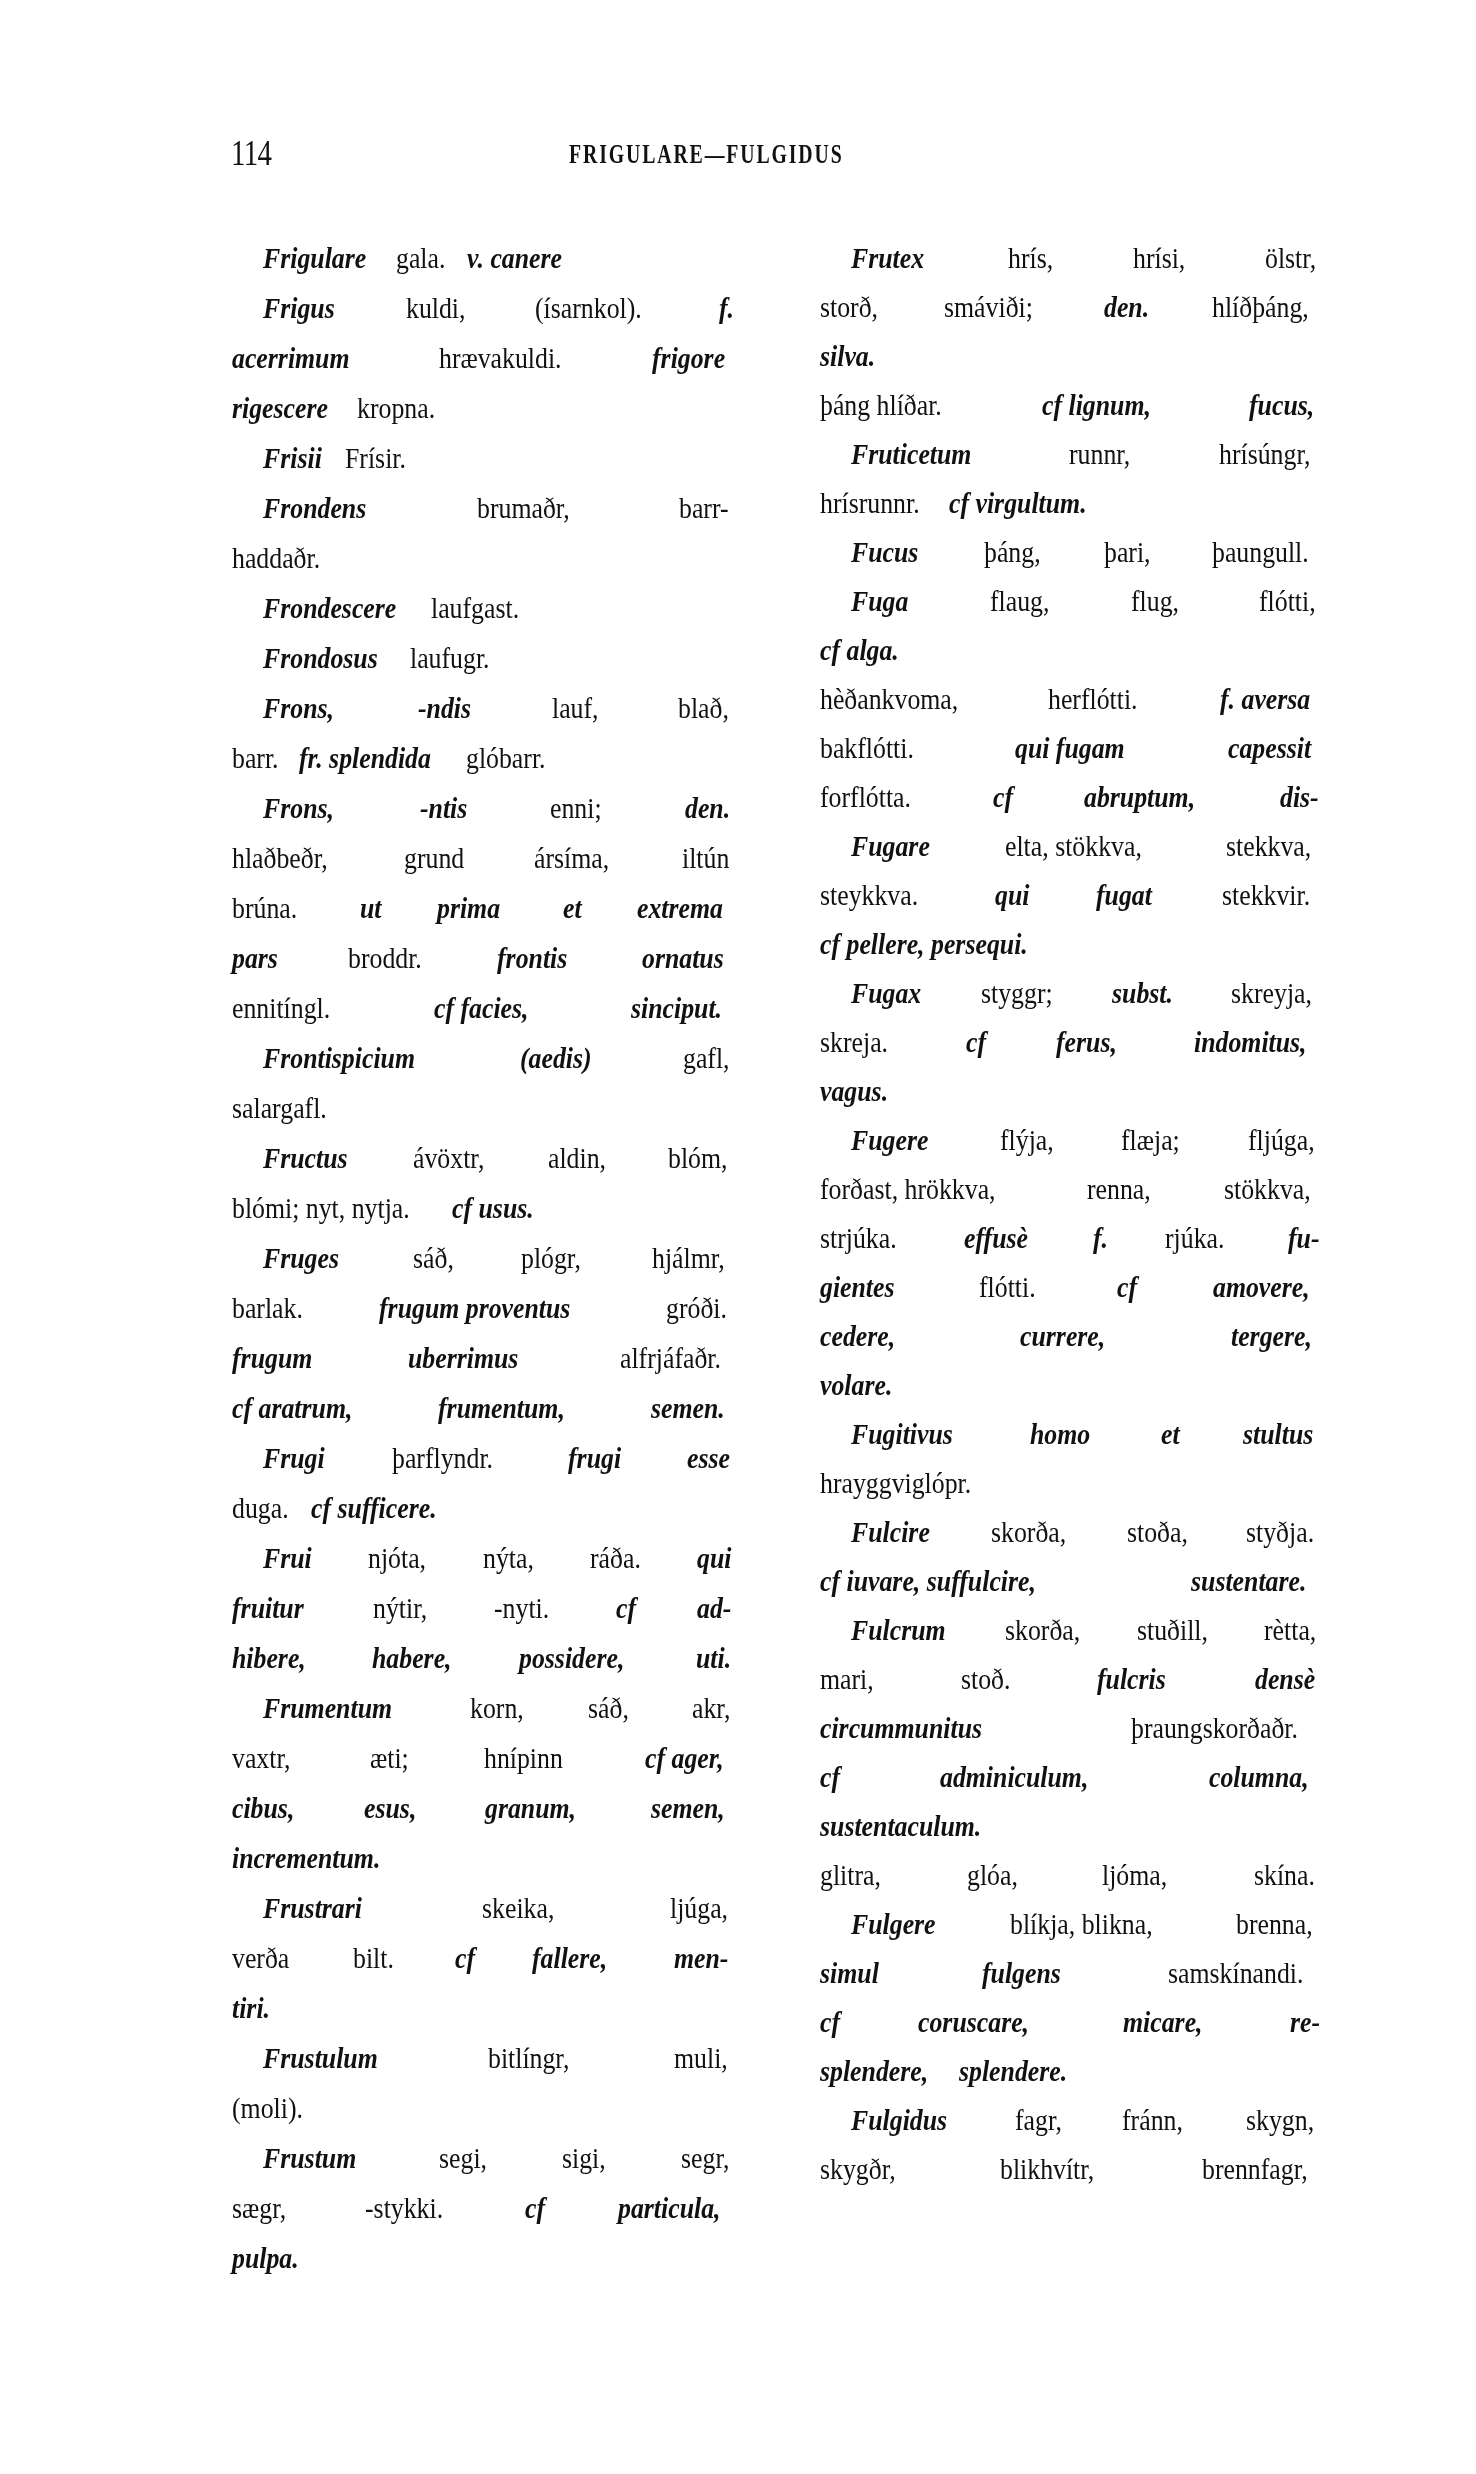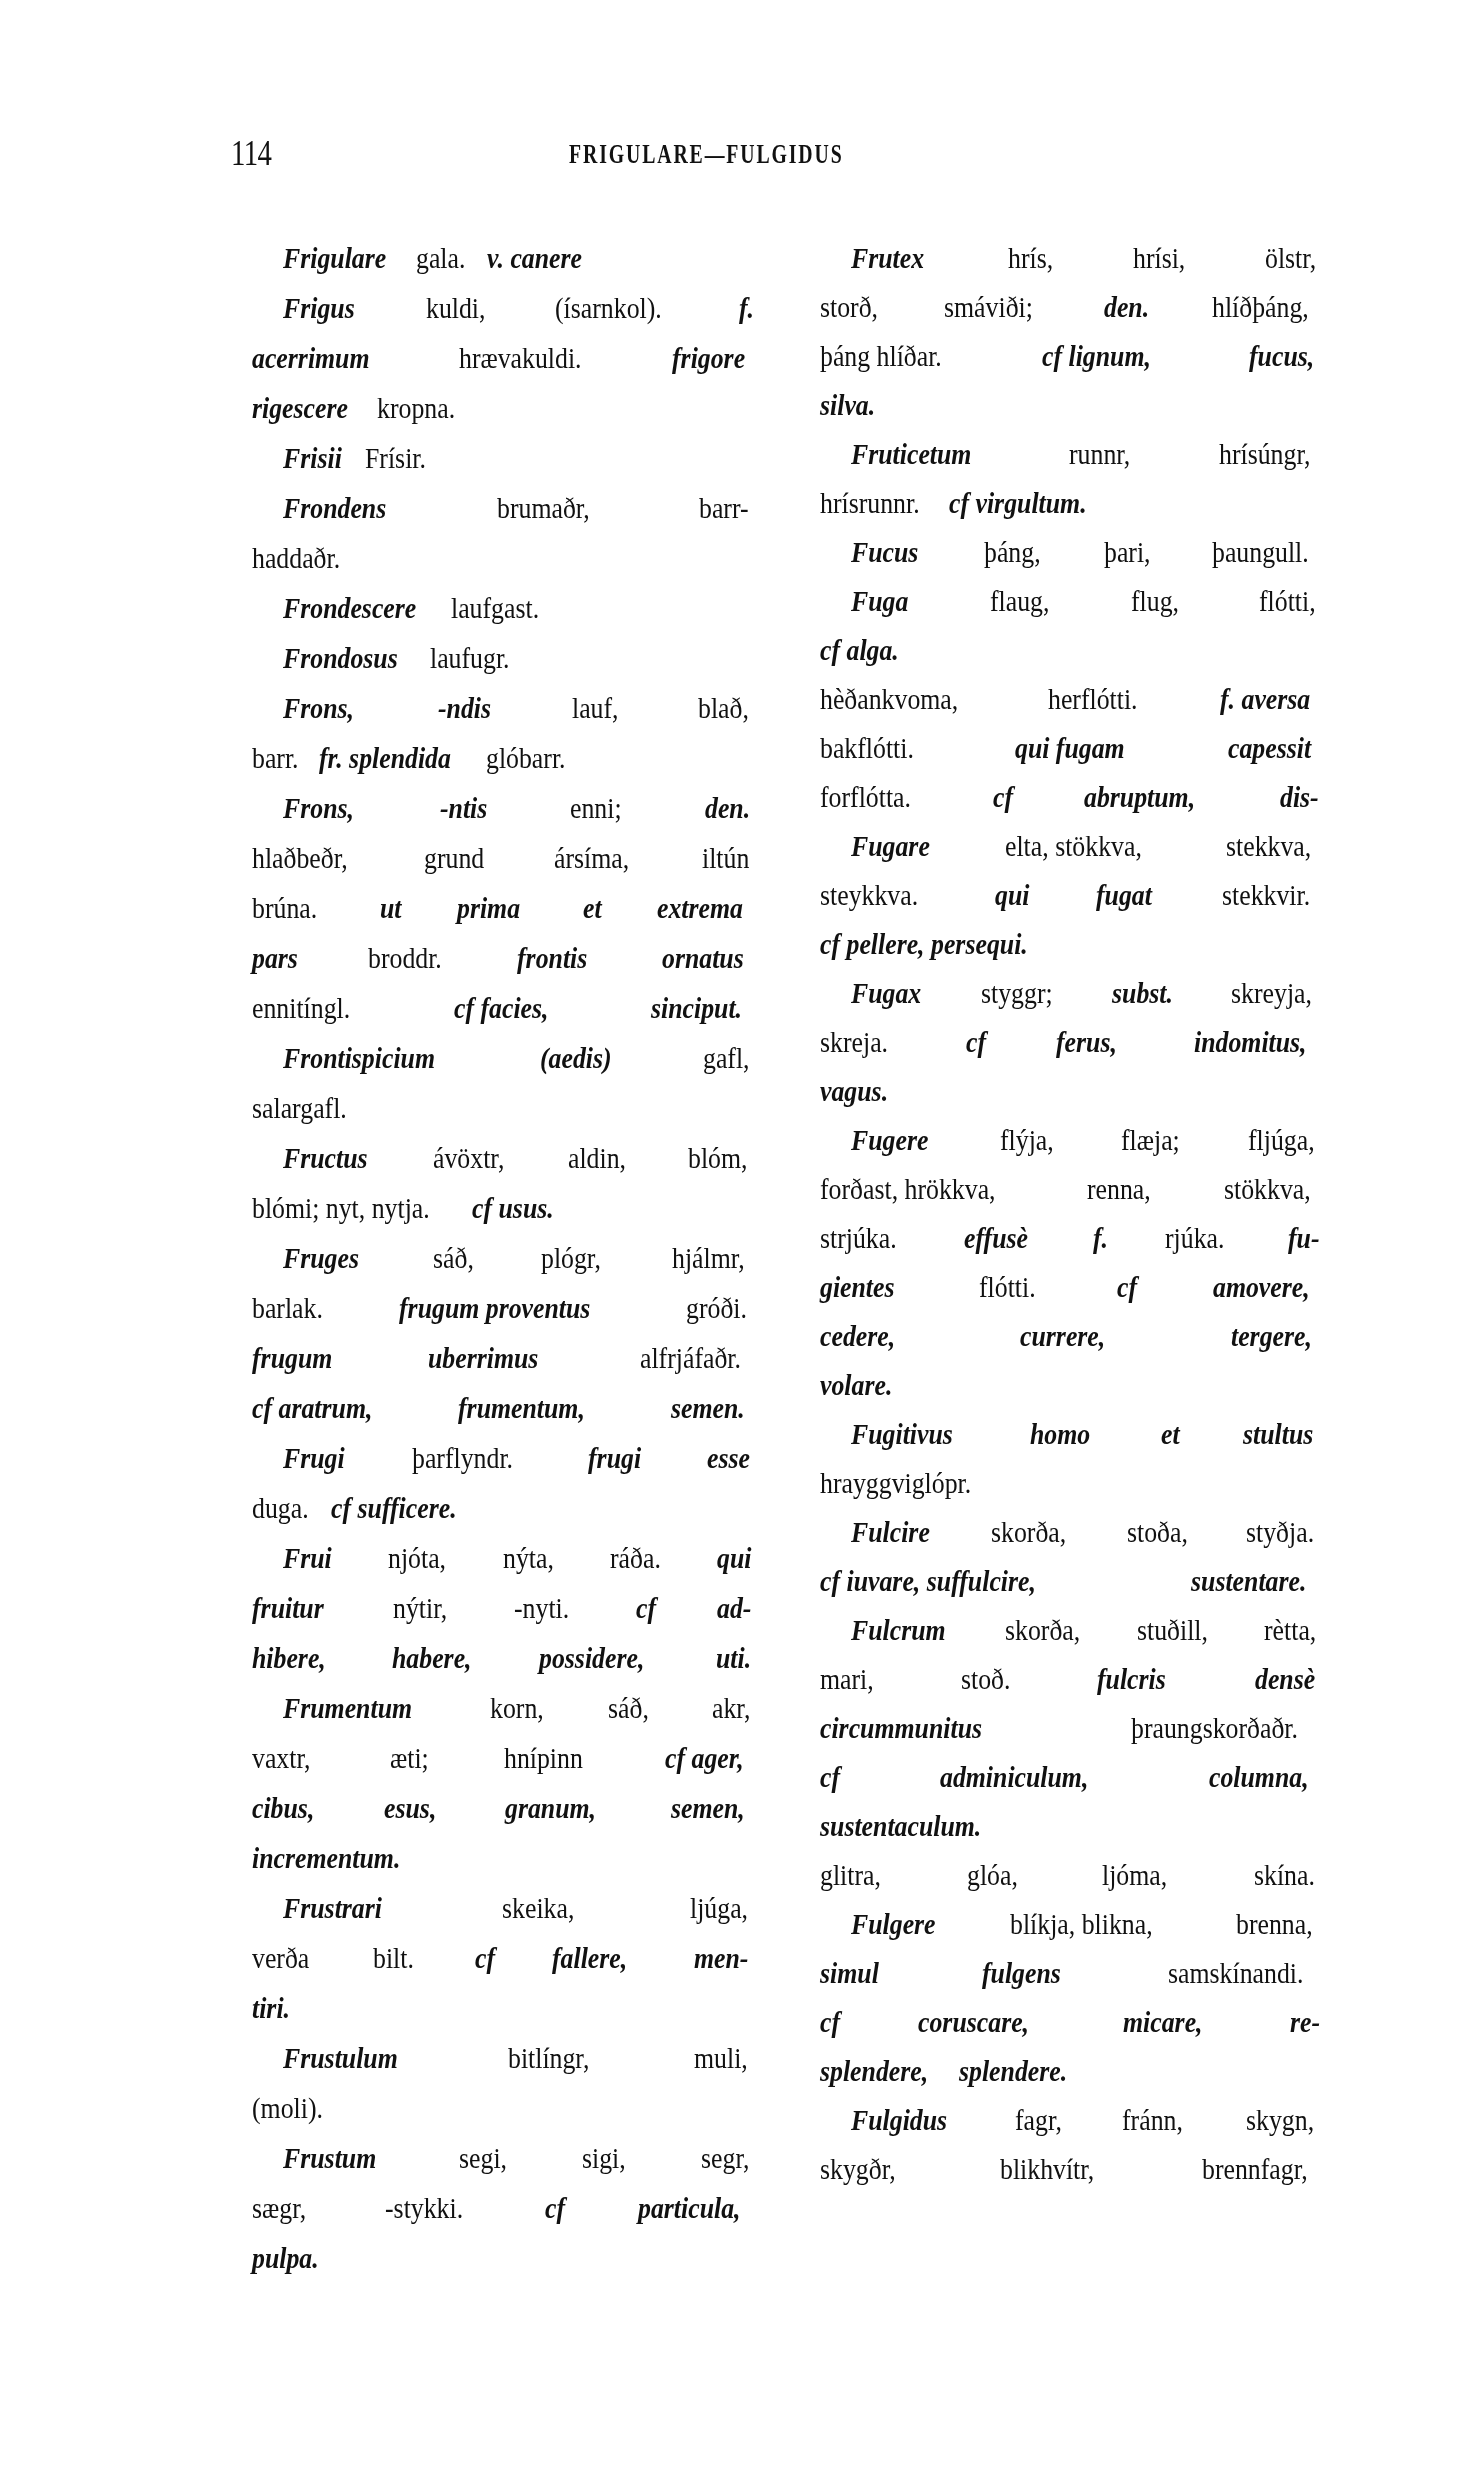--- a/index.html
+++ b/index.html
@@ -3,21 +3,21 @@
 <meta charset="utf-8">
 <style>
   html, body { margin:0; padding:0; background:#ffffff; }
   body { width:1477px; height:2475px; position:relative; overflow:hidden; color:#111;
          font-family:"Liberation Serif","DejaVu Serif",serif; }
   .page-number { position:absolute; left:231px; top:132px; font-size:36px; letter-spacing:-0.8px;
                  font-family:"Liberation Serif",serif; transform:scaleX(0.8); transform-origin:left top; }
   .running-head { position:absolute; left:569px; top:139px; font-size:26.4px; letter-spacing:2.5px;
                   font-weight:bold; font-family:"Liberation Serif",serif; transform:scaleX(0.75); transform-origin:left top; }
   .column { position:absolute; top:233px; width:505px; }
-  .col-left { left:252px; }
+  .col-left { left:232px; }
   .col-right { left:820px; }
   .line { height:50px; line-height:50px; font-size:30px; white-space:nowrap;
           display:flex; justify-content:space-between; }
   .col-right .line { height:49px; line-height:49px;align-items:flex-end; }
   .line.indent { padding-left:31px; }
   .line.ragged { justify-content:flex-start; gap:13.2px; }
   .seg { display:inline-block; transform:scaleX(0.86); transform-origin:left center; }
   .seg.i { font-style:italic; font-weight:bold; }
   .seg.hw { font-style:italic; font-weight:bold; }
   .seg.r { font-weight:normal; }
@@ -245,27 +245,27 @@
       <span class="seg r">hrís,</span>
       <span class="seg r">hrísi,</span>
       <span class="seg r">ölstr,</span>
     </div>
     <div class="line">
       <span class="seg r">storð,</span>
       <span class="seg r">smáviði;</span>
       <span class="seg i">den.</span>
       <span class="seg r">hlíðþáng,</span>
     </div>
+    <div class="line ragged">
+      <span class="seg i">silva.</span>
+    </div>
     <div class="line">
       <span class="seg r">þáng hlíðar.</span>
       <span class="seg i">cf lignum,</span>
       <span class="seg i">fucus,</span>
-    </div>
-    <div class="line ragged">
-      <span class="seg i">silva.</span>
     </div>
     <div class="line indent">
       <span class="seg hw">Fruticetum</span>
       <span class="seg r">runnr,</span>
       <span class="seg r">hrísúngr,</span>
     </div>
     <div class="line ragged">
       <span class="seg r">hrísrunnr.</span>
       <span class="seg i">cf virgultum.</span>
     </div>

